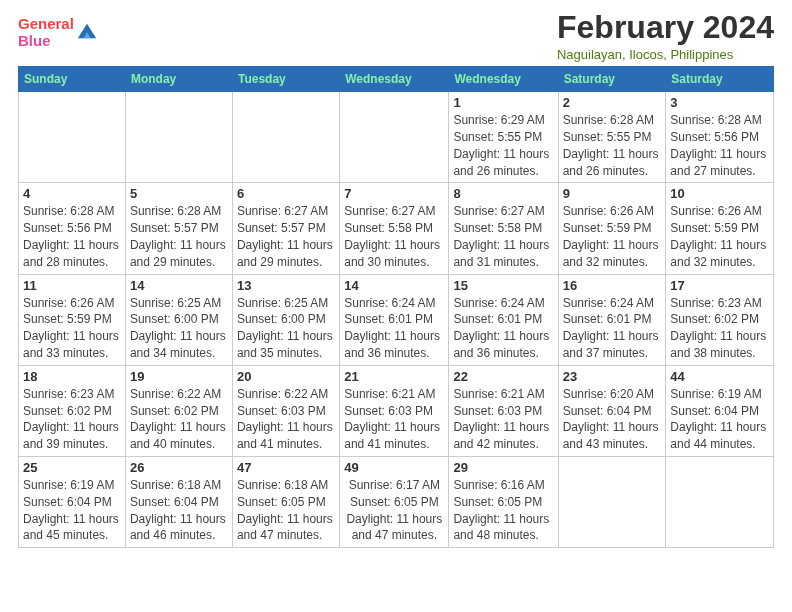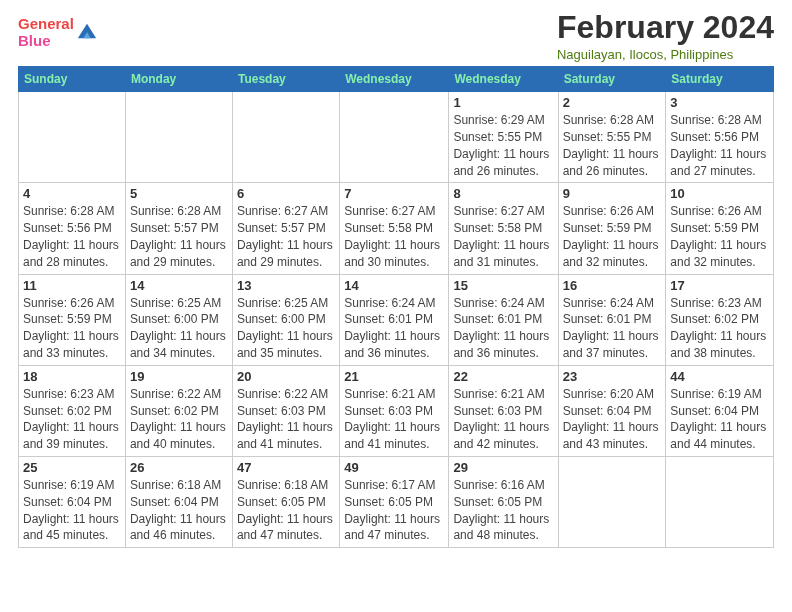--- a/index.html
+++ b/index.html
@@ -310,21 +310,21 @@
 Daylight: 11 hours and 46 minutes.</div>
           </td>
           <td>
             <span class="day-num">47</span>
             <div class="day-info" style="white-space: pre-line;">Sunrise: 6:18 AM
 Sunset: 6:05 PM
 Daylight: 11 hours and 47 minutes.</div>
           </td>
           <td>
             <span class="day-num">49</span>
-            <div class="day-info" style="white-space: pre-line;">Sunrise: 6:17 AM
+            <div class="day-info" style="white-space: pre-line; text-align: center;">Sunrise: 6:17 AM
 Sunset: 6:05 PM
 Daylight: 11 hours and 47 minutes.</div>
           </td>
           <td>
             <span class="day-num">29</span>
             <div class="day-info" style="white-space: pre-line;">Sunrise: 6:16 AM
 Sunset: 6:05 PM
 Daylight: 11 hours and 48 minutes.</div>
           </td>
           <td class="empty-cell"></td>

